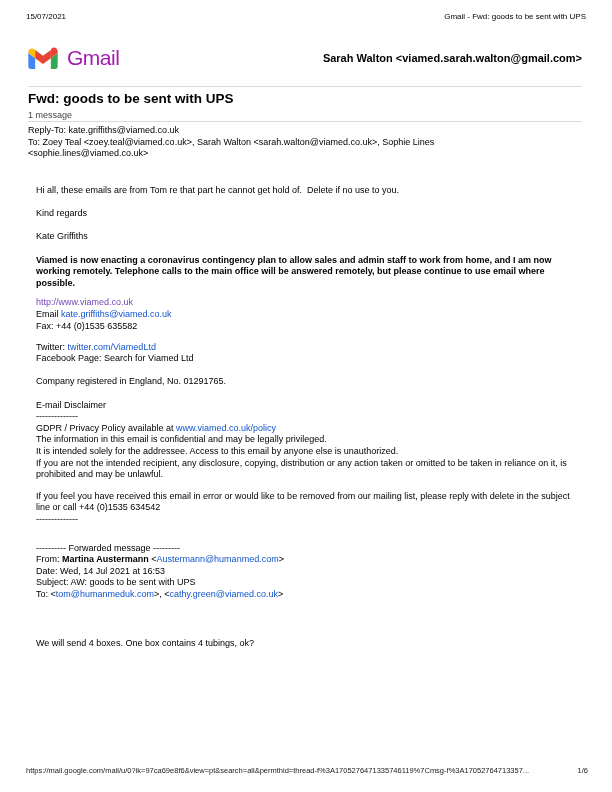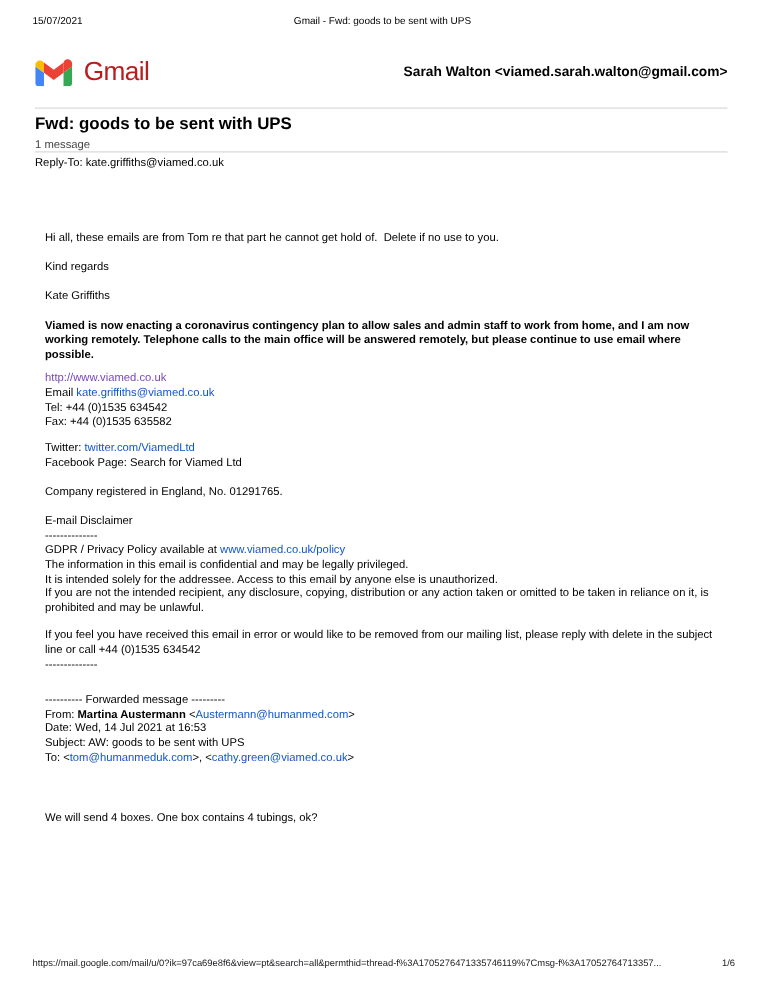--- a/index.html
+++ b/index.html
@@ -1,25 +1,25 @@
 <!DOCTYPE html>
 <html><head>
 <meta charset="utf-8">
 <style>
   html,body{margin:0;padding:0;background:#fff;}
   .page{position:relative;width:612px;height:792px;background:#fff;color:#000;
         font-family:"Liberation Sans",sans-serif;overflow:hidden;}
 
   .print-meta{position:absolute;top:12px;left:26px;right:26px;font-size:8px;color:#000;}
-  .pm-center{position:absolute;left:0;right:0;text-align:center;}
+  .pm-center{position:absolute;left:0;right:0;text-align:right;}
 
   .brand-row{position:absolute;top:42px;left:28px;right:30px;height:32px;
              display:flex;align-items:center;justify-content:space-between;}
   .brand{display:flex;align-items:center;gap:9px;}
-  .wordmark{font-size:21px;color:#b91c1c;letter-spacing:-0.5px;}
+  .wordmark{font-size:21px;color:#a21caf;letter-spacing:-0.5px;}
   .account{font-size:11px;font-weight:bold;}
 
   .divider{position:absolute;left:28px;right:30px;border-top:1px solid #d8dadd;height:0;}
   .divider1{top:86px;}
   .divider2{top:121px;}
 
   .subject{position:absolute;top:91px;left:28px;font-size:13.5px;font-weight:bold;}
   .msg-count{position:absolute;top:110px;left:28px;font-size:9px;color:#444;}
 
   .msg-header{position:absolute;top:125px;left:28px;right:30px;font-size:9px;line-height:11.6px;}
@@ -68,31 +68,31 @@
 
   <div class="divider divider1"></div>
 
   <div class="subject">Fwd: goods to be sent with UPS</div>
   <div class="msg-count">1 message</div>
 
   <div class="divider divider2"></div>
 
   <div class="msg-header">
     <div>Reply-To: kate.griffiths@viamed.co.uk</div>
+    <div class="to-line">To: Zoey Teal &lt;zoey.teal@viamed.co.uk&gt;, Sarah Walton &lt;sarah.walton@viamed.co.uk&gt;, Sophie Lines &lt;sophie.lines@viamed.co.uk&gt;</div>
   </div>
 
   <div class="msg-body">
     <div class="p">Hi all, these emails are from Tom re that part he cannot get hold of.  Delete if no use to you.</div>
     <div class="p mt1">Kind regards</div>
     <div class="p mt1">Kate Griffiths</div>
     <div class="p mt1 bold">Viamed is now enacting a coronavirus contingency plan to allow sales and admin staff to work from home, and I am now working remotely. Telephone calls to the main office will be answered remotely, but please continue to use email where possible.</div>
 
     <div class="p mt8"><a class="visited">http://www.viamed.co.uk</a></div>
     <div class="p"><span>Email </span><a class="lnk">kate.griffiths@viamed.co.uk</a></div>
-    <div class="p">Tel: +44 (0)1535 634542</div>
     <div class="p">Fax: +44 (0)1535 635582</div>
 
     <div class="p mt9"><span>Twitter: </span><a class="lnk">twitter.com/ViamedLtd</a></div>
     <div class="p">Facebook Page: Search for Viamed Ltd</div>
 
     <div class="p mt1">Company registered in England, No. 01291765.</div>
 
     <div class="p mt1">E-mail Disclaimer</div>
     <div class="p">--------------</div>
     <div class="p"><span>GDPR / Privacy Policy available at </span><a class="lnk">www.viamed.co.uk/policy</a></div>

